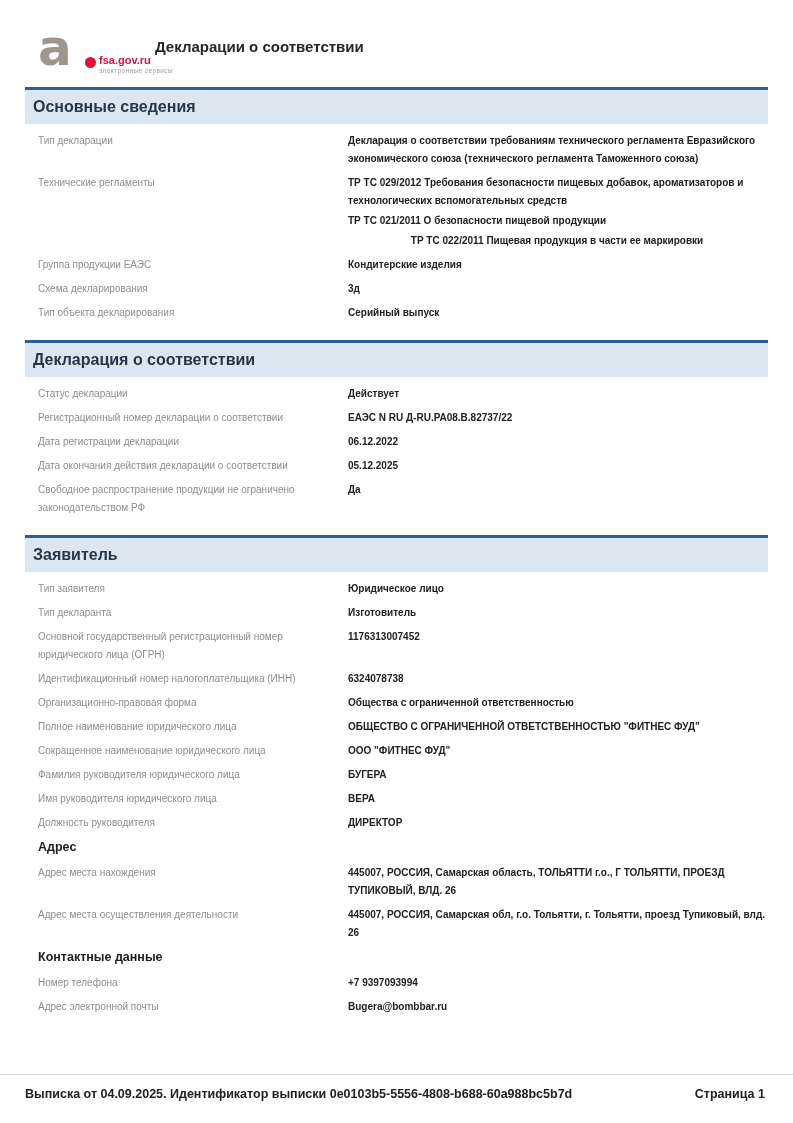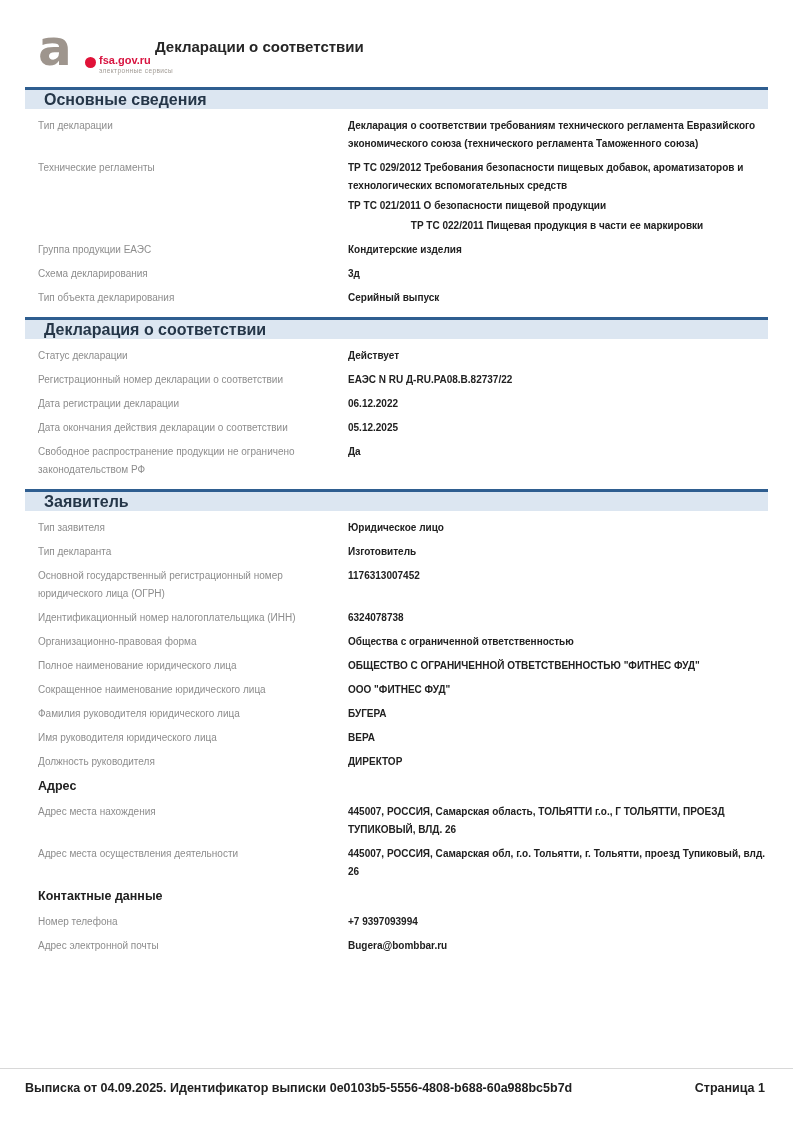--- a/index.html
+++ b/index.html
@@ -32,45 +32,45 @@
   .logo-tagline { font-size:6.5px; color:#a09a94; letter-spacing:0.4px; margin-top:1px; }
   .doc-title {
     position:absolute; left:155px; top:38px;
     font-size:15px; font-weight:700; color:#262626;
   }
   
   main { padding:0 25px; }
   .bar {
     border-top:3px solid #2f5e90;
     background:#dce6f1;
-    height:22px;
-    padding:0 0 0 19px;
+    height:37px;
+    padding:0 0 0 8px;
     display:flex; align-items:center;
     font-size:16px; font-weight:700; color:#253648;
   }
-  section + section .bar { }
+  section + section .bar { margin-top:8px; }
   .rows { padding:8px 0 4px 13px; }
   .row {
     display:grid;
     grid-template-columns:297px 1fr;
     column-gap:13px;
     align-items:start;
     margin-bottom:6px;
     font-size:10px; line-height:18px;
   }
   .lbl { color:#8d8d8d; font-weight:400; }
   .val { color:#212121; font-weight:700; padding-right:2px; }
   .vline { margin-bottom:2px; }
   .vline:last-child { margin-bottom:0;text-align:center; }
   .subhead {
     font-size:12.5px; line-height:18px; font-weight:700; color:#212121;
     margin:0 0 8px 0;
   }
   
-  .doc-footer { position:absolute; left:0; right:0; bottom:28px; }
+  .doc-footer { position:absolute; left:0; right:0; bottom:22px; }
   .footer-line { height:1px; background:#d8d8d8; margin-bottom:12px; }
   .footer-row {
     display:flex; justify-content:space-between;
     padding:0 28px 0 25px;
     font-size:12.5px; font-weight:700; color:#212121;
   }
 </style>
 </head>
 <body>
 

